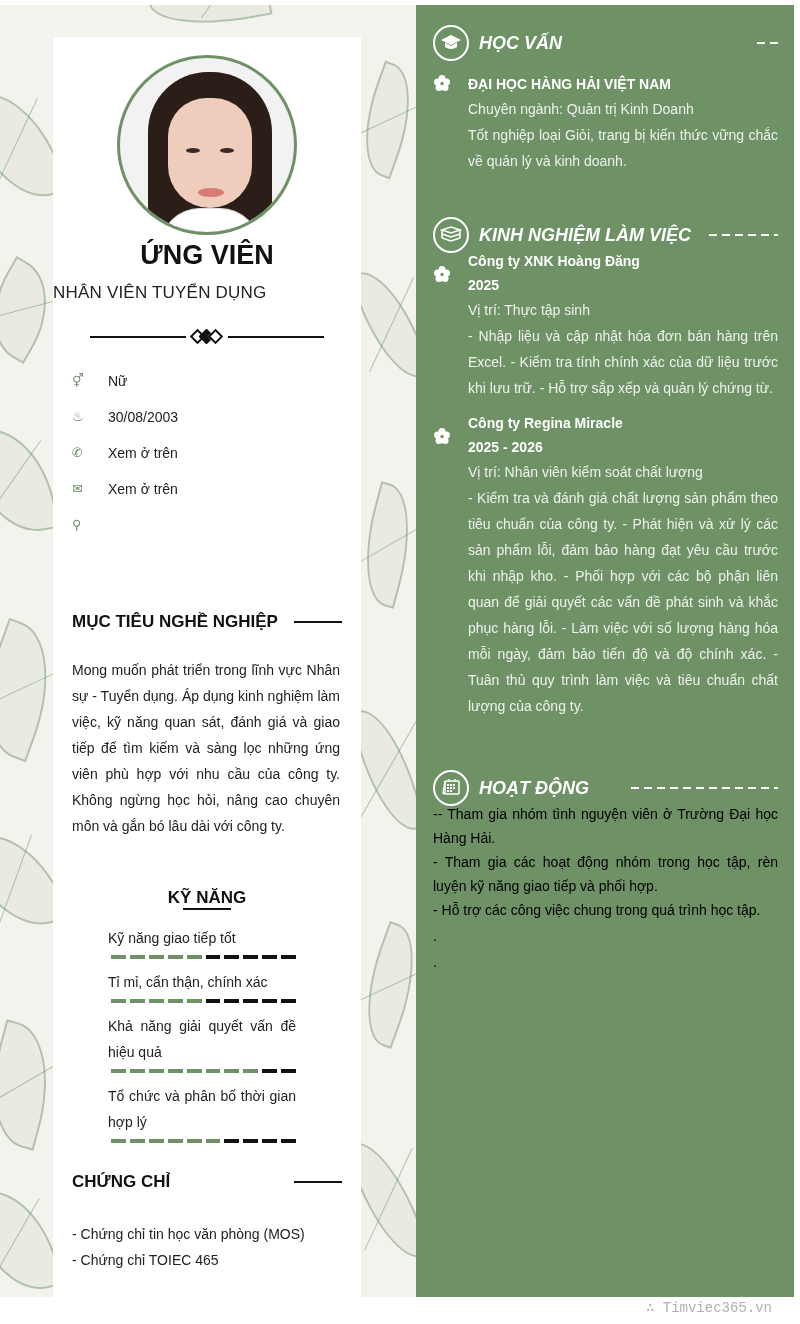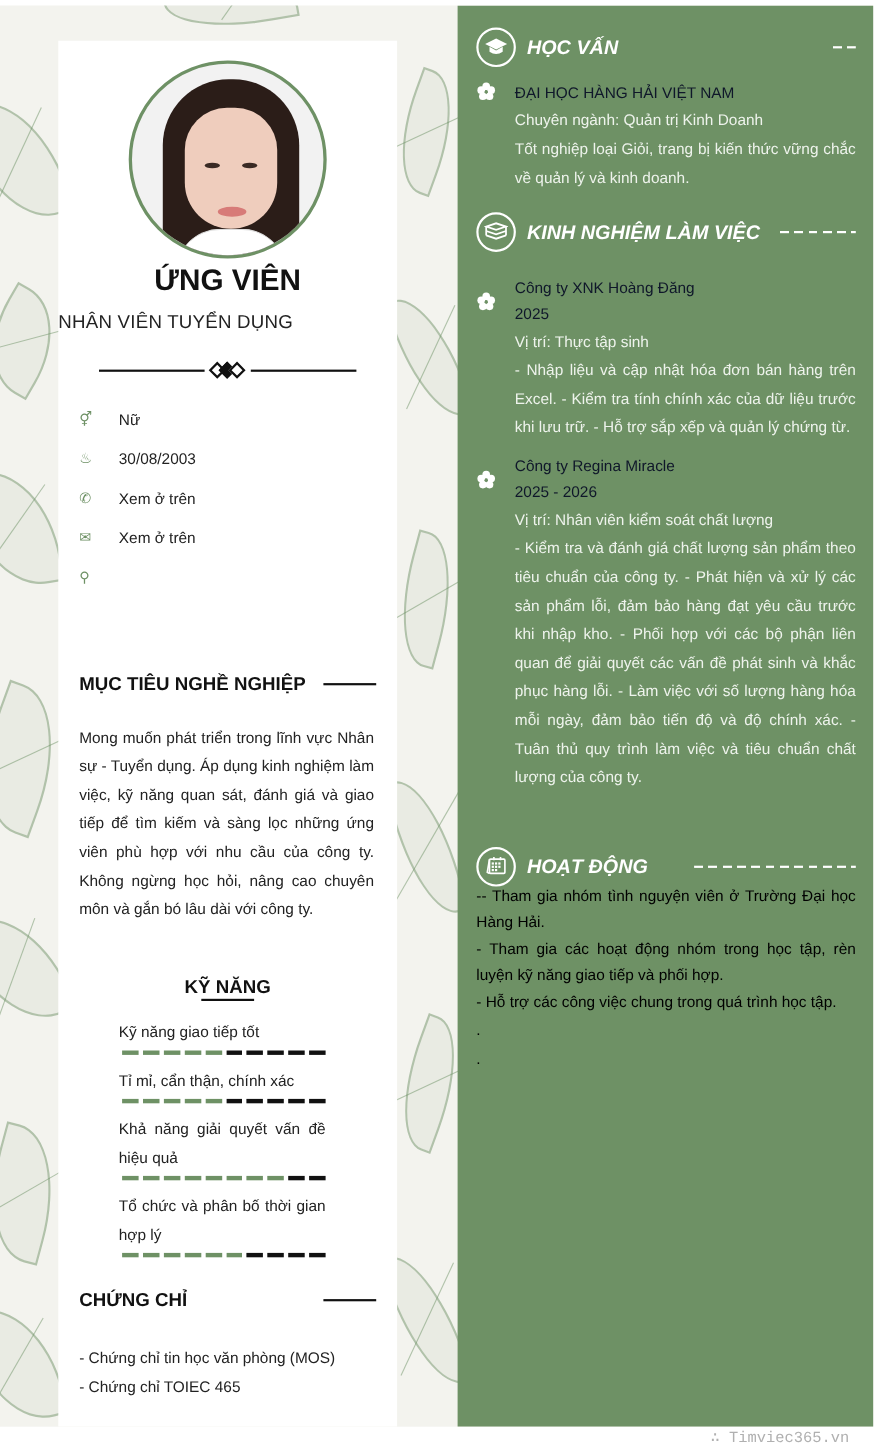--- a/index.html
+++ b/index.html
@@ -56,21 +56,21 @@
 
   
   .r-head { position: absolute; left: 17px; width: 345px; display: flex; align-items: center; font-style: italic; }
   .r-head .circ { width: 36px; height: 36px; border-radius: 50%; border: 2px solid #fff; display: flex; align-items: center; justify-content: center; flex: none; }
   .r-head .h { margin-left: 10px; font-weight: bold; font-size: 18px; color: #fff; white-space: nowrap; }
   .r-head .dash { flex: 1; margin-left: 18px; height: 2px; background: repeating-linear-gradient(90deg, #fff 0 8px, transparent 8px 13px); }
 
   .r-item { position: absolute; left: 17px; width: 345px; }
   .r-item .bullet { position: absolute; left: 0; top: 2px; width: 18px; height: 18px; }
   .r-item .content { margin-left: 35px; font-size: 14px; line-height: 26px; color: #eef3ec; text-align: justify; }
-  .r-item .content .b { font-weight: normal; color: #0f172a; line-height: 24px; }
+  .r-item .content .b { font-weight: bold; color: #ffffff; line-height: 24px; }
 
   .activities { position: absolute; left: 17px; top: 797px; width: 345px; font-size: 14px; line-height: 24px; color: #000000; text-align: justify; }
 
   .footer { position: absolute; right: 28px; top: 1299px; font-family: "Liberation Mono", "DejaVu Sans Mono", monospace; font-size: 14px; color: #b0b0b0; }
 </style>
 </head>
 <body>
 
 <div class="page">
 
@@ -114,21 +114,21 @@
           </g>
           <circle cx="9" cy="9.5" r="1.5" fill="#6e9165"></circle>
         </svg>
       <div class="content">
         <div class="b">ĐẠI HỌC HÀNG HẢI VIỆT NAM</div>
         <div>Chuyên ngành: Quản trị Kinh Doanh</div>
         <div>Tốt nghiệp loại Giỏi, trang bị kiến thức vững chắc về quản lý và kinh doanh.</div>
       </div>
     </div>
 
-    <div class="r-head" style="top:188px;text-align:center;">
+    <div class="r-head" style="top:212px;text-align:center;">
       <div class="circ">
         <svg width="22" height="20" viewBox="0 0 22 20">
             <g fill="none" stroke="#fff" stroke-width="1.6">
               <path d="M2 5 L11 2 L20 5 L11 8 Z"></path>
               <path d="M2 9 L11 12 L20 9"></path>
               <path d="M2 13 L11 16 L20 13"></path>
               <path d="M2 5 V13"></path>
               <path d="M20 5 V13"></path>
             </g>
           </svg>

